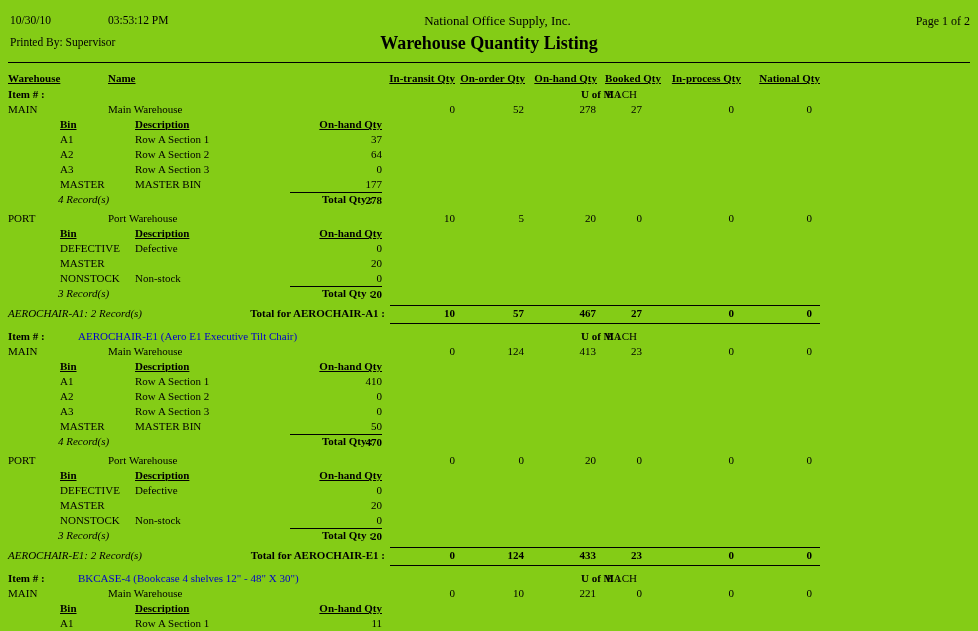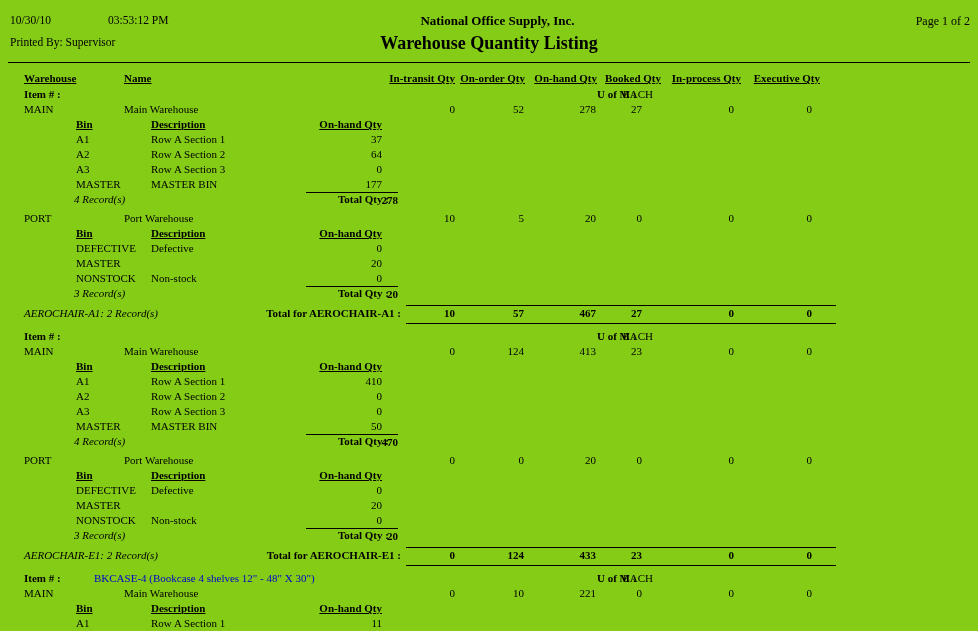--- a/index.html
+++ b/index.html
@@ -3,28 +3,28 @@
 <meta charset="utf-8">
 <style>
   html, body { margin: 0; padding: 0; background: #ffffff; }
   body { font-family: "Liberation Serif", serif; color: #000; }
   .page { position: relative; width: 978px; height: 631px; background: #84cc16; overflow: hidden; }
   .abs { position: absolute; white-space: nowrap; }
 
   
   .h-date    { left: 10px;  top: 14px; font-size: 11.5px; }
   .h-time    { left: 84px;  top: 14px; font-size: 11.5px; padding-left: 24px; }
-  .h-company { left: 17px; right: 0; top: 13px; text-align: center; font-weight: bold; font-size: 13px; }
+  .h-company { left: 17px; right: 0; top: 13px; text-align: center; font-weight: normal; font-size: 13px; }
   .h-page    { right: 8px; top: 14px; font-size: 12px; }
   .h-printed { left: 10px; top: 36px; font-size: 11.5px; }
   .h-title   { left: 0; right: 0; top: 33px; text-align: center; font-weight: bold; font-size: 18px; }
   .h-rule    { left: 8px; right: 8px; top: 62px; height: 0; border-top: 1px solid #000; }
 
   
-  .report { position: absolute; left: 16px; right: 0; top: 70px; }
+  .report { position: absolute; left: 0; right: 0; top: 70px; }
   .rrow { position: relative; height: 15px; line-height: 15px; font-size: 11px; }
   .chrow { height: 16px; line-height: 16px; }
   .irow { height: 16px; line-height: 16px; }
   .trow { height: 16px; line-height: 15px; margin-bottom: 3px; }
   .sumrow { height: 17px; line-height: 17px; margin-bottom: 6px; }
   .cell { position: absolute; top: 0; white-space: nowrap; }
   .b { font-weight: bold; }
   .u { text-decoration: underline; }
 
   
@@ -68,21 +68,21 @@
 
   <div class="report" id="report-body">
     <div class="rrow chrow">
       <span class="cell c-wh b u">Warehouse</span>
       <span class="cell c-nm b u">Name</span>
       <span class="cell hq1 b u">In-transit Qty</span>
       <span class="cell hq2 b u">On-order Qty</span>
       <span class="cell hq3 b u">On-hand Qty</span>
       <span class="cell hq4 b u">Booked Qty</span>
       <span class="cell hq5 b u">In-process Qty</span>
-      <span class="cell hq6 b u">Executive Qty</span>
+      <span class="cell hq6 b u">National Qty</span>
     </div>
   <div class="rrow irow">
         <span class="cell c-ilab">Item # :</span>
         <span class="cell c-uml">U of M :</span>
         <span class="cell c-umv">EACH</span>
       </div>
       <div class="rrow">
         <span class="cell c-wh">MAIN</span>
         <span class="cell c-nm">Main Warehouse</span>
         <span class="cell vq1">0</span>
@@ -162,20 +162,21 @@
         <span class="cell c-slab">Total for AEROCHAIR-A1 :</span>
         <span class="cell b vq1">10</span>
         <span class="cell b vq2">57</span>
         <span class="cell b vq3">467</span>
         <span class="cell b vq4">27</span>
         <span class="cell b vq5">0</span>
         <span class="cell b vq6">0</span>
       </div>
       <div class="rrow irow">
         <span class="cell c-ilab">Item # :</span>
+        <span class="cell c-ilink">AEROCHAIR-E1 (Aero E1 Executive Tilt Chair)</span>
         <span class="cell c-uml">U of M :</span>
         <span class="cell c-umv">EACH</span>
       </div>
       <div class="rrow">
         <span class="cell c-wh">MAIN</span>
         <span class="cell c-nm">Main Warehouse</span>
         <span class="cell vq1">0</span>
         <span class="cell vq2">124</span>
         <span class="cell vq3">413</span>
         <span class="cell vq4">23</span>

